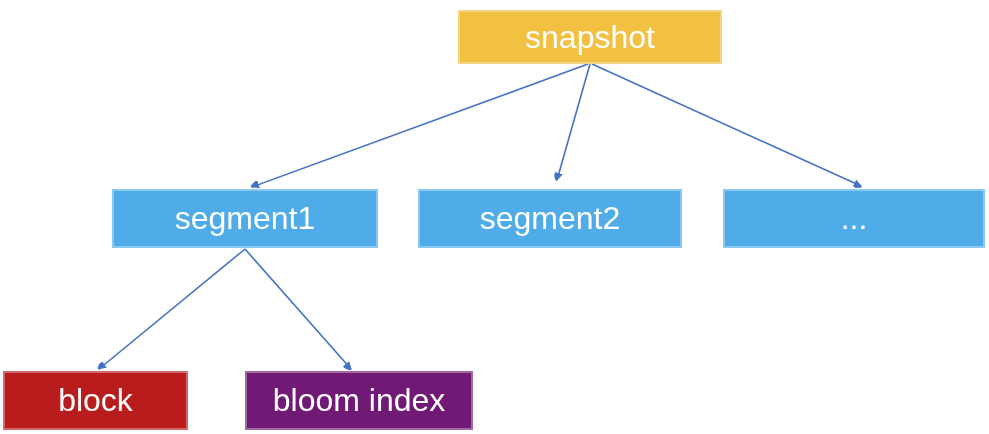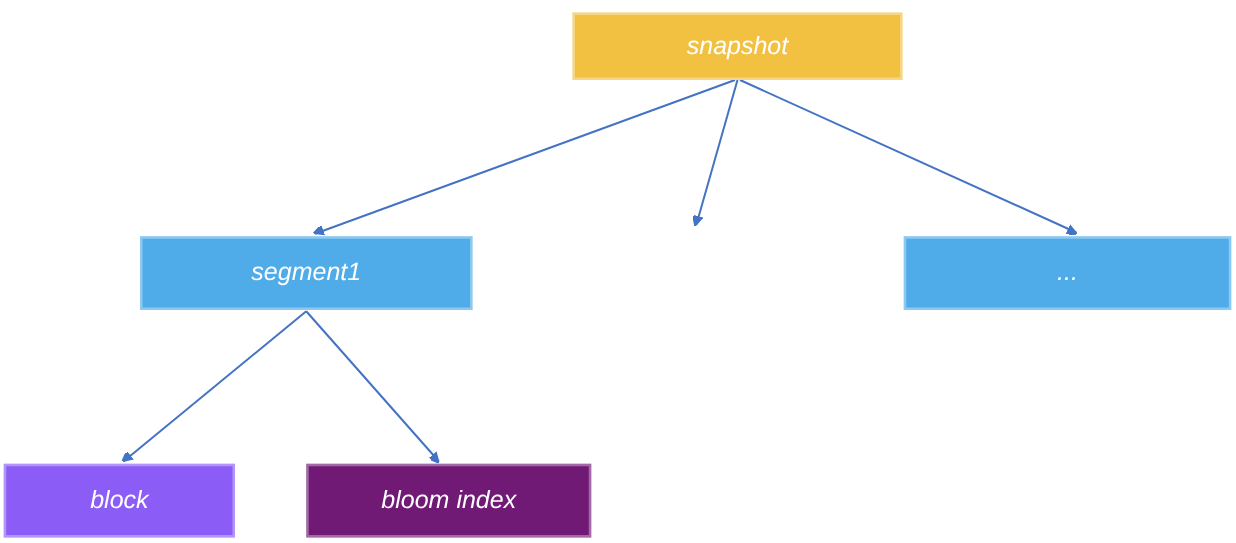--- a/index.html
+++ b/index.html
@@ -26,24 +26,23 @@
   .edge {
     stroke-width: 1.6;
     fill: none;
   }
   .node {
     position: absolute;
     display: flex;
     align-items: center;
     justify-content: center;
     color: #ffffff;
-    font-size: 20px;
+    font-size: 32px;
     box-sizing: border-box;
     border: 2px solid rgba(255,255,255,0.35);
-    font-style: italic;
   }
   .node span { white-space: nowrap; }
   .node-snapshot   { left: 458px; top: 10px;  width: 264px; height: 54px; }
   .node-segment1   { left: 112px; top: 189px; width: 266px; height: 59px; }
   .node-segment2   { left: 418px; top: 189px; width: 264px; height: 59px; }
   .node-more       { left: 723px; top: 189px; width: 262px; height: 59px; }
   .node-block      { left: 3px;   top: 371px; width: 185px; height: 59px; }
   .node-bloom      { left: 245px; top: 371px; width: 228px; height: 59px; }
 </style>
 </head>
@@ -65,26 +64,29 @@
   </svg>
 
   <div class="node node-snapshot" style="background: rgb(242, 193, 66);">
     <span style="color: rgb(255, 255, 255);">snapshot</span>
   </div>
 
   <div class="node node-segment1" style="background: rgb(79, 172, 233); justify-content: center;">
     <span style="color: rgb(255, 255, 255);">segment1</span>
   </div>
 
+  <div class="node node-segment2" style="background: rgb(79, 172, 233);">
+    <span style="color: rgb(255, 255, 255);">segment2</span>
+  </div>
 
   <div class="node node-more" style="background: rgb(79, 172, 233);">
     <span style="color: rgb(255, 255, 255);">...</span>
   </div>
 
-  <div class="node node-block" style="background: #8b5cf6; text-align: right;">
+  <div class="node node-block" style="background: #b91c1c; text-align: right;">
     <span style="color: rgb(255, 255, 255);">block</span>
   </div>
 
   <div class="node node-bloom" style="background: #701a75;">
     <span style="color: rgb(255, 255, 255);">bloom index</span>
   </div>
 
 </div>
 
 </body></html>

